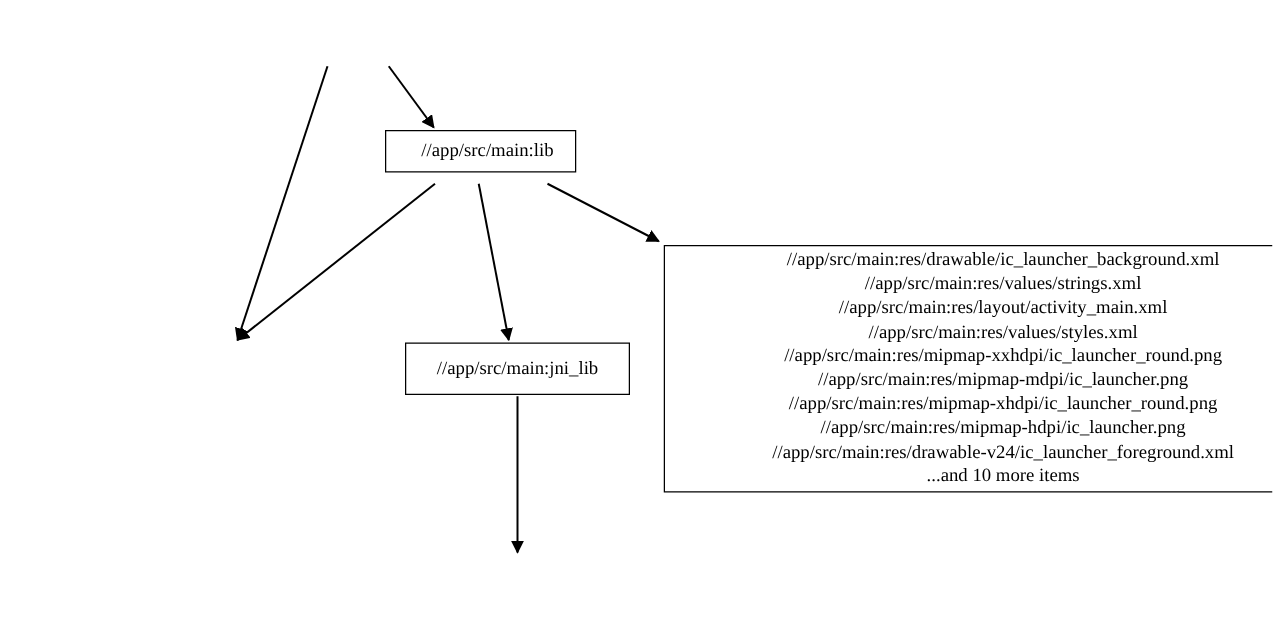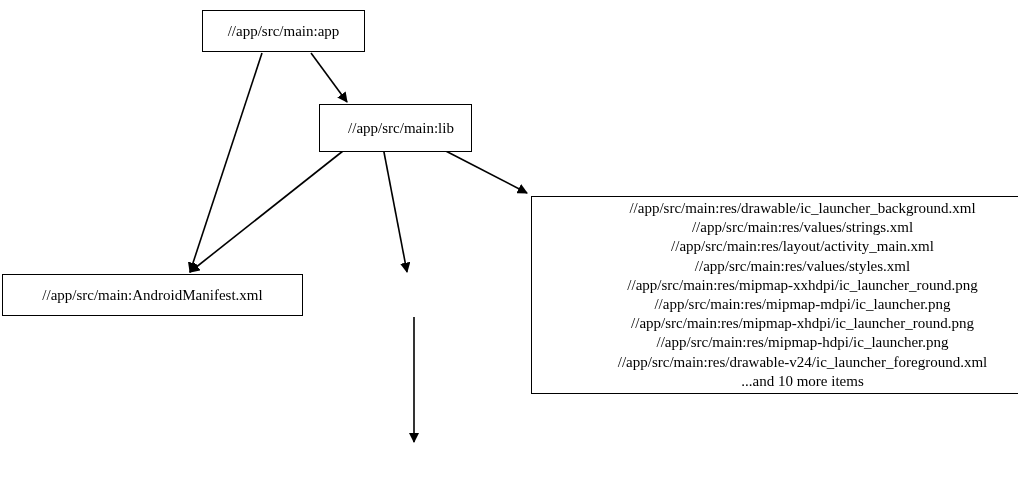--- a/index.html
+++ b/index.html
@@ -73,32 +73,29 @@
 
     <path d="M 348 147 L 190 272" fill="none" stroke="#000000" stroke-width="1.6" marker-end="url(#arrow)"></path>
 
     <path d="M 383 147 L 407 272" fill="none" stroke="#000000" stroke-width="1.6" marker-end="url(#arrow)"></path>
 
     <path d="M 438 147 L 527 193" fill="none" stroke="#000000" stroke-width="1.6" marker-end="url(#arrow)"></path>
 
     <path d="M 414 317 L 414 442" fill="none" stroke="#000000" stroke-width="1.6" marker-end="url(#arrow)"></path>
   </svg>
 
-  <div class="node" style="left:202px; top:10px; width:163px; height:42px;">
-    <span class="node-label">//app/src/main:app</span>
-  </div>
 
-  <div class="node" style="left:319px; top:104px; width:153px; height:48px;padding-left:11px;">
+  <div class="node" style="left:308px; top:104px; width:153px; height:34px;padding-left:11px;">
     <span class="node-label">//app/src/main:lib</span>
   </div>
 
-  <div class="node" style="left:2px; top:274px; width:301px; height:42px;">
-    <span class="node-label">//app/src/main:AndroidManifest.xml</span>
+
+  <div class="node" style="left:324px; top:274px; width:180px; height:42px;">
+    <span class="node-label">//app/src/main:jni_lib</span>
   </div>
-
 
   <div class="node multiline" style="left:531px; top:196px; width:543px; height:198px;">
     <span class="node-label">//app/src/main:res/drawable/ic_launcher_background.xml
 //app/src/main:res/values/strings.xml
 //app/src/main:res/layout/activity_main.xml
 //app/src/main:res/values/styles.xml
 //app/src/main:res/mipmap-xxhdpi/ic_launcher_round.png
 //app/src/main:res/mipmap-mdpi/ic_launcher.png
 //app/src/main:res/mipmap-xhdpi/ic_launcher_round.png
 //app/src/main:res/mipmap-hdpi/ic_launcher.png

